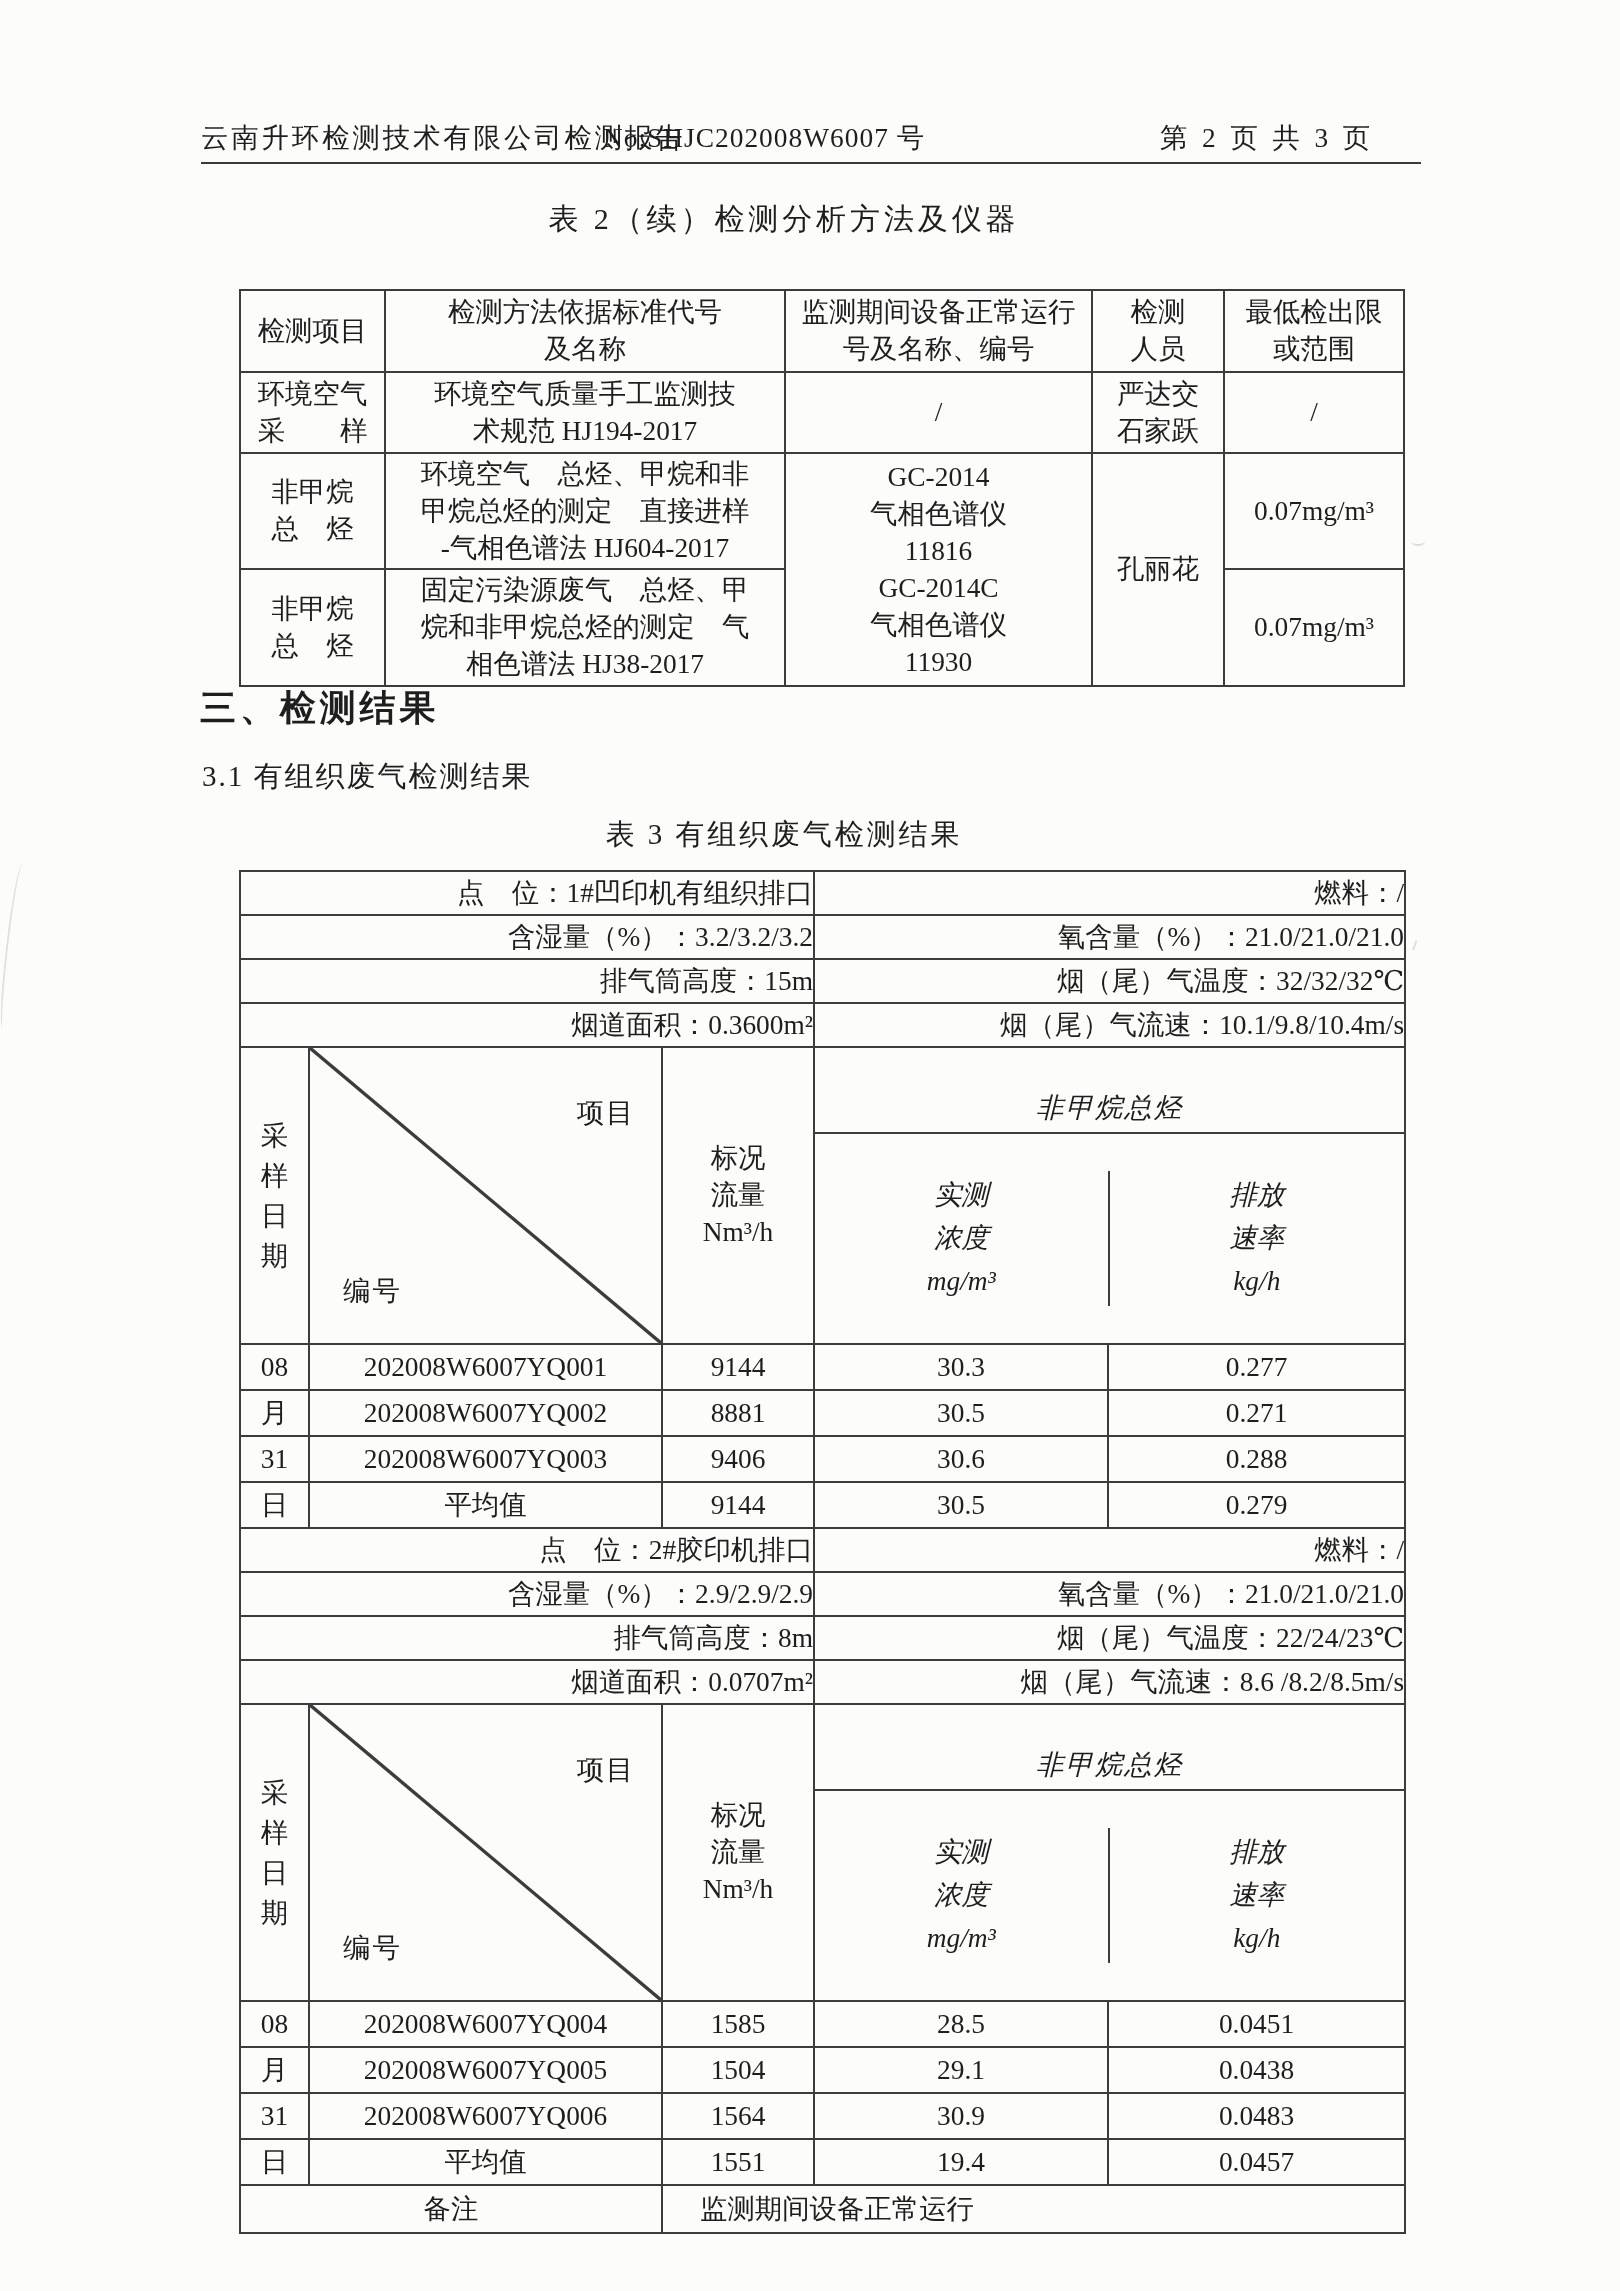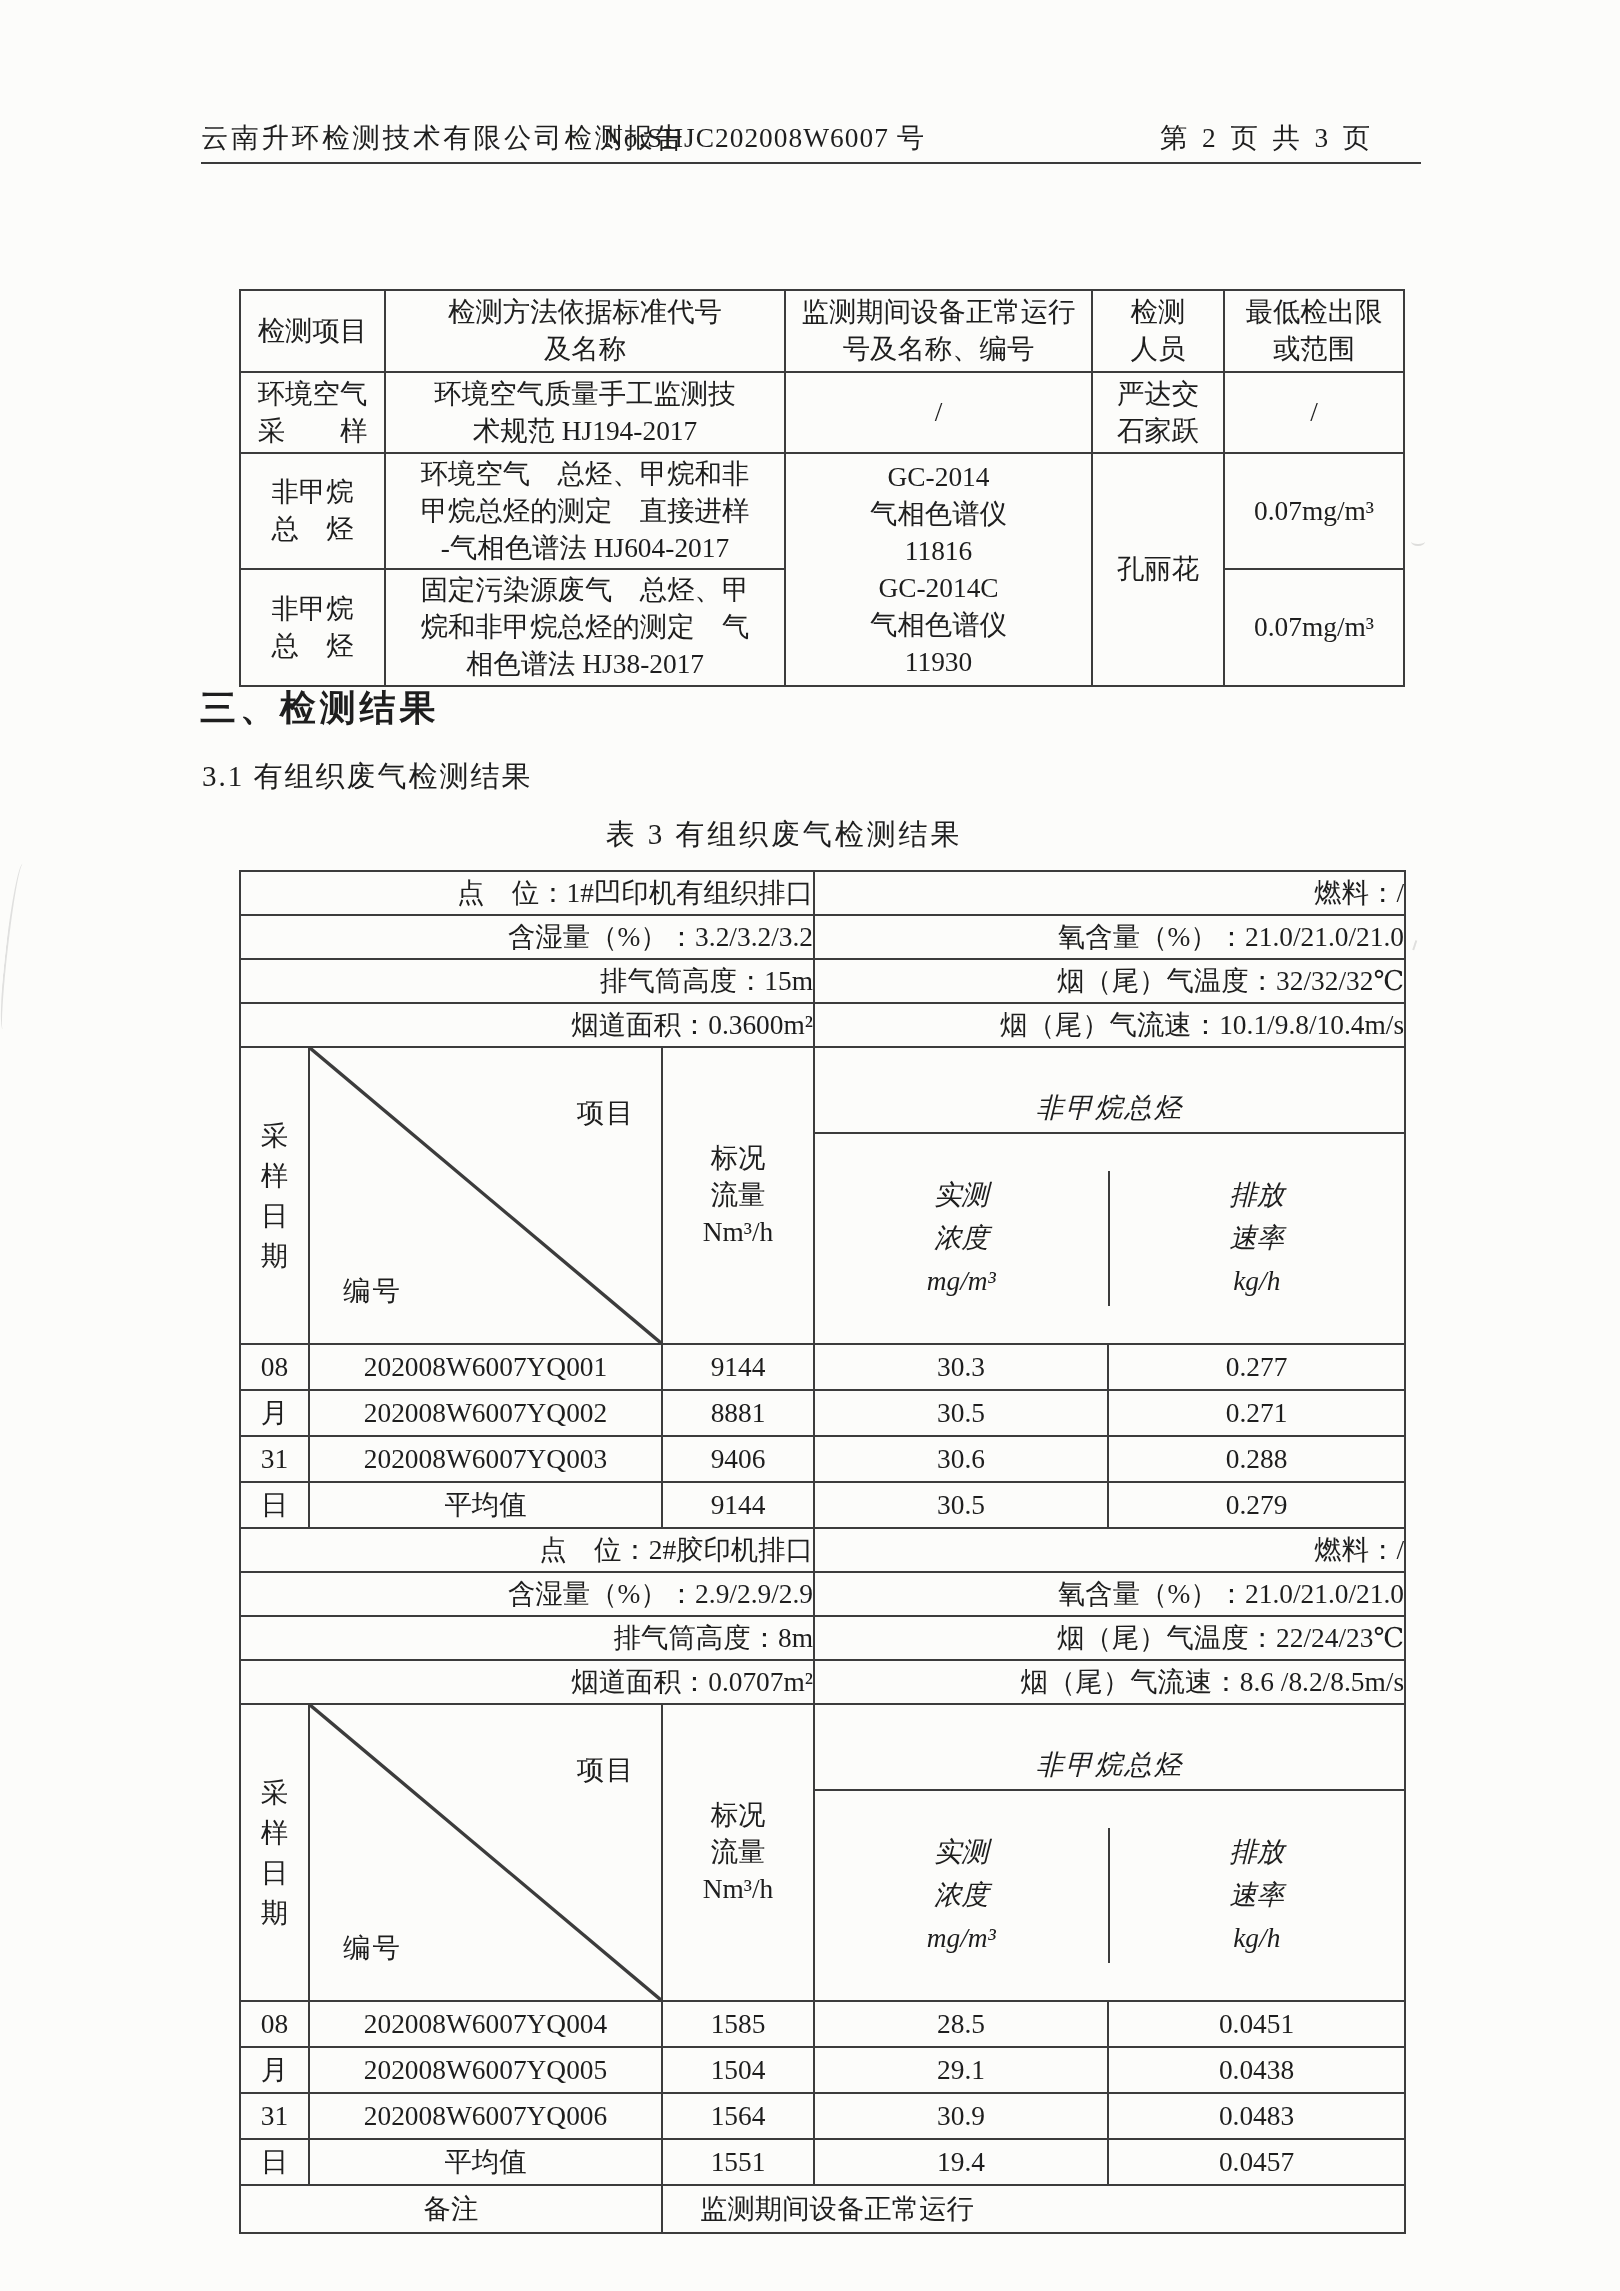--- a/index.html
+++ b/index.html
@@ -77,20 +77,21 @@
 <body>
 
 <div class="page">
 
   <div class="doc-header">
     <span class="hdr-title">云南升环检测技术有限公司检测报告</span>
     <span class="hdr-no">No:SHJC202008W6007 号</span>
     <span class="hdr-page">第 2 页 共 3 页</span>
   </div>
 
+  <div class="t2-caption">表 2（续）检测分析方法及仪器</div>
 
   <table class="tbl tbl-2">
     <colgroup>
       <col style="width:145px">
         <col style="width:400px">
         <col style="width:307px">
         <col style="width:132px">
         <col style="width:180px">
     </colgroup>
     <tbody>

